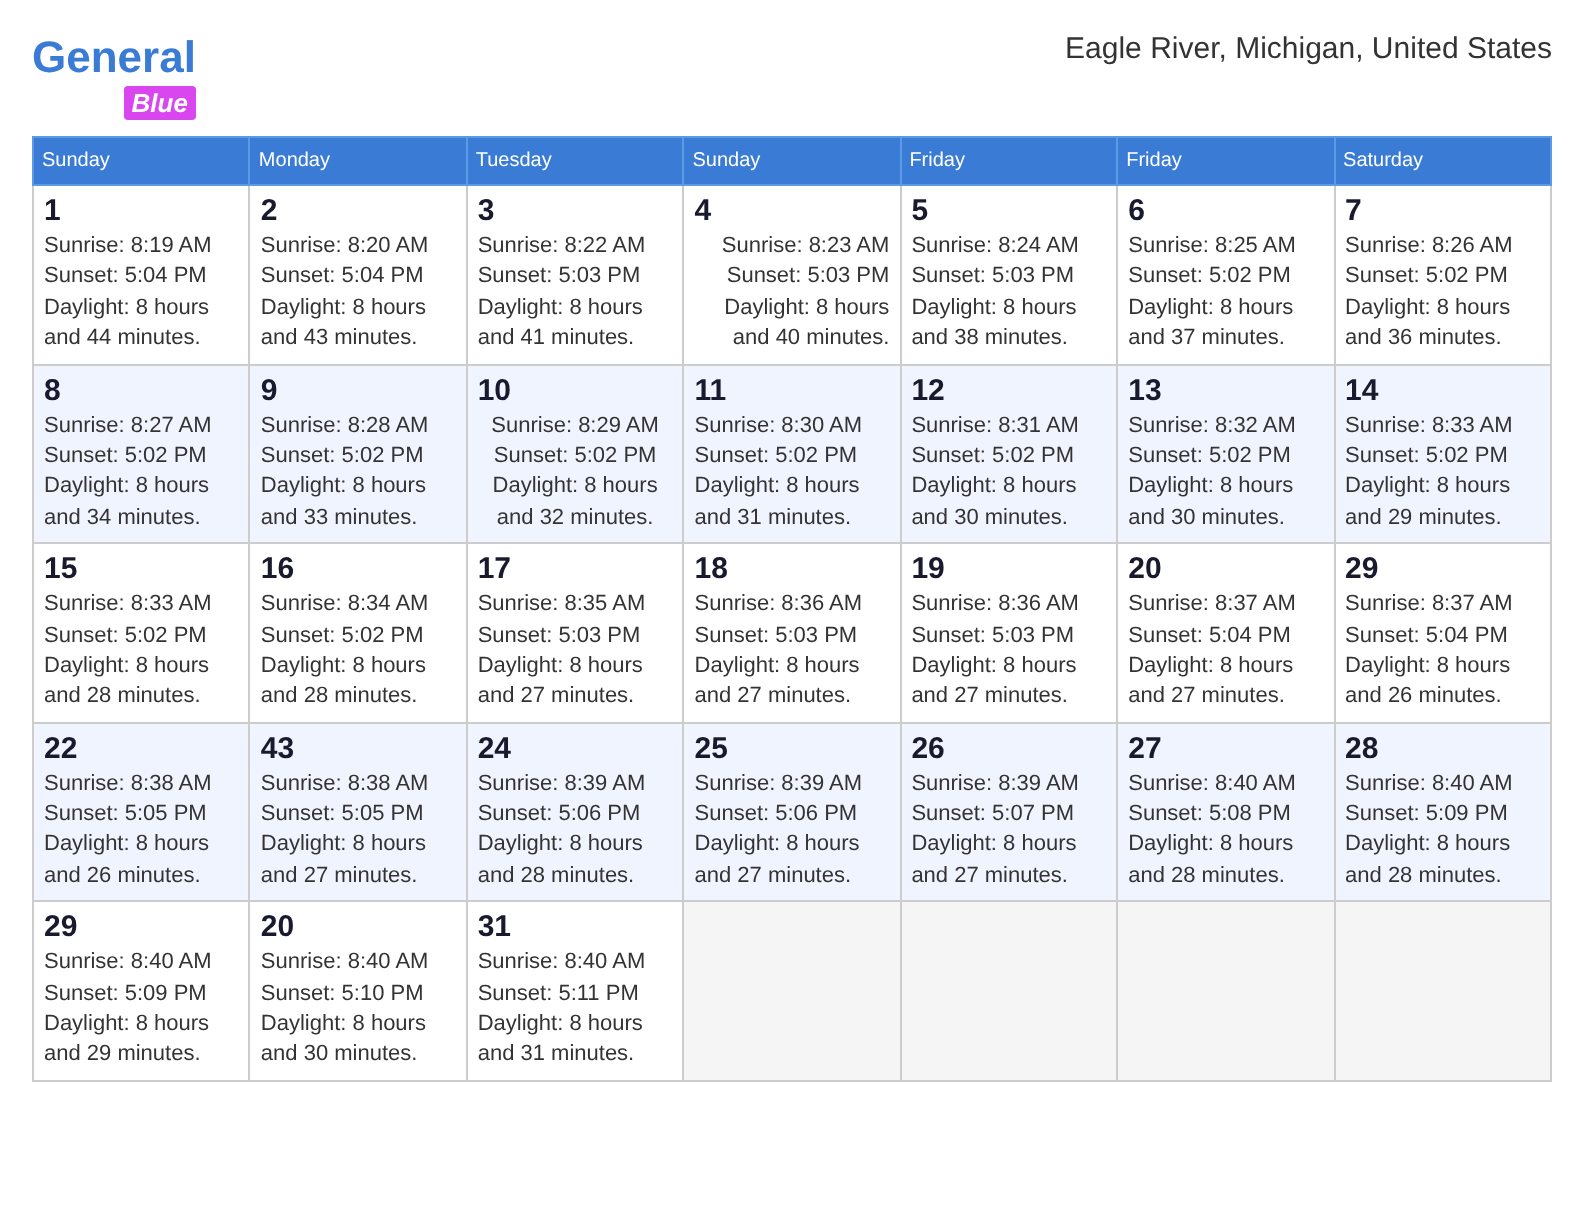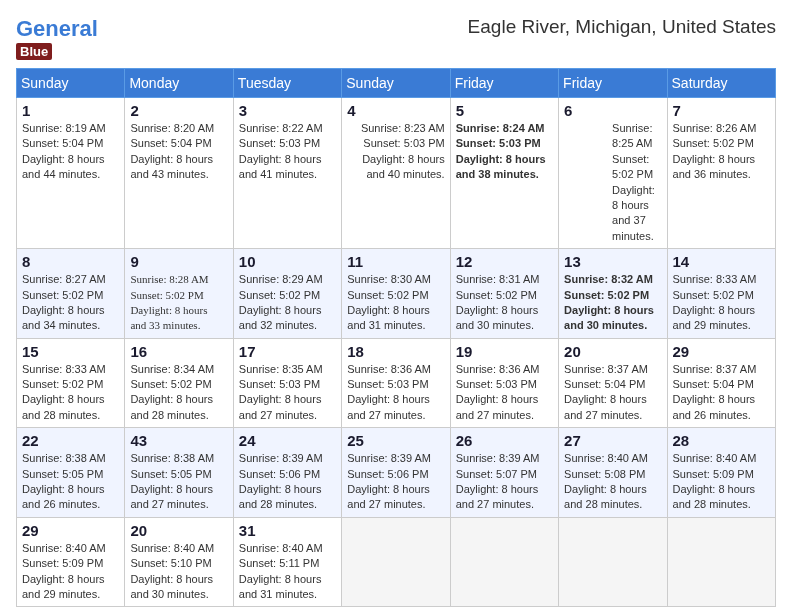--- a/index.html
+++ b/index.html
@@ -12,62 +12,63 @@
     }
     .header-section {
       display: flex;
       justify-content: space-between;
       align-items: flex-start;
       margin-bottom: 8px;
     }
     .logo {
       display: flex;
       flex-direction: column;
-      align-items: flex-start;
+      align-items: flex-end;
     }
     .logo-text {
       font-size: 22px;
       font-weight: bold;
       color: #1a1a2e;
     }
     .logo-text span {
       color: #3a7bd5;
     }
     .logo-blue {
-      background: #7f1d1d;
+      background: #d946ef;
       color: #fff;
       font-size: 13px;
       font-weight: bold;
       padding: 1px 4px;
       border-radius: 2px;
       margin-top: 1px;
+      font-style: italic;
     }
     .title-section {
       text-align: right;
     }
     .month-title {
       font-size: 36px;
       font-weight: bold;
       color: #1a1a2e;
     }
     .location-title {
-      font-size: 19px;
+      font-size: 15px;
       color: #333;
     }
     .calendar {
       width: 100%;
       border-collapse: collapse;
       font-size: 11px;
     }
     .calendar th {
       background: #3a7bd5;
       color: #fff;
       padding: 6px 4px;
       text-align: left;
-      font-size: 14px;
+      font-size: 10px;
       font-weight: normal;
       border: 1px solid #5a9be5;
     }
     .calendar td {
       border: 1px solid #ccc;
       vertical-align: top;
       padding: 4px 5px;
       width: calc(100% / 7);
       min-height: 75px;
       background: #fff;
@@ -143,28 +144,28 @@
         </td>
         <td>
           <span class="day-number">4</span>
           <div class="day-info" style="white-space: pre-line; text-align: right;">Sunrise: 8:23 AM
 Sunset: 5:03 PM
 Daylight: 8 hours
 and 40 minutes.</div>
         </td>
         <td>
           <span class="day-number">5</span>
-          <div class="day-info" style="white-space: pre-line; font-weight: bold;">Sunrise: 8:24 AM
+          <div class="day-info" style="white-space: pre-line;">Sunrise: 8:24 AM
 Sunset: 5:03 PM
 Daylight: 8 hours
 and 38 minutes.</div>
         </td>
         <td>
           <span class="day-number">6</span>
-          <div class="day-info" style="white-space: pre-line; margin-left: 48px;">Sunrise: 8:25 AM
+          <div class="day-info" style="white-space: pre-line;">Sunrise: 8:25 AM
 Sunset: 5:02 PM
 Daylight: 8 hours
 and 37 minutes.</div>
         </td>
         <td>
           <span class="day-number">7</span>
           <div class="day-info" style="white-space: pre-line;">Sunrise: 8:26 AM
 Sunset: 5:02 PM
 Daylight: 8 hours
 and 36 minutes.</div>
@@ -173,49 +174,49 @@
       <tr class="row-alt">
         <td>
           <span class="day-number">8</span>
           <div class="day-info" style="white-space: pre-line;">Sunrise: 8:27 AM
 Sunset: 5:02 PM
 Daylight: 8 hours
 and 34 minutes.</div>
         </td>
         <td>
           <span class="day-number">9</span>
-          <div class="day-info" style="white-space: pre-line; font-family: Liberation Serif, serif;">Sunrise: 8:28 AM
+          <div class="day-info" style="white-space: pre-line;">Sunrise: 8:28 AM
 Sunset: 5:02 PM
 Daylight: 8 hours
 and 33 minutes.</div>
         </td>
         <td>
           <span class="day-number">10</span>
-          <div class="day-info" style="white-space: pre-line;">Sunrise: 8:29 AM
+          <div class="day-info" style="white-space: pre-line; text-align: center;">Sunrise: 8:29 AM
 Sunset: 5:02 PM
 Daylight: 8 hours
 and 32 minutes.</div>
         </td>
         <td>
           <span class="day-number">11</span>
           <div class="day-info" style="white-space: pre-line;">Sunrise: 8:30 AM
 Sunset: 5:02 PM
 Daylight: 8 hours
 and 31 minutes.</div>
         </td>
         <td>
           <span class="day-number">12</span>
           <div class="day-info" style="white-space: pre-line;">Sunrise: 8:31 AM
 Sunset: 5:02 PM
 Daylight: 8 hours
 and 30 minutes.</div>
         </td>
         <td>
           <span class="day-number">13</span>
-          <div class="day-info" style="white-space: pre-line; font-weight: bold;">Sunrise: 8:32 AM
+          <div class="day-info" style="white-space: pre-line;">Sunrise: 8:32 AM
 Sunset: 5:02 PM
 Daylight: 8 hours
 and 30 minutes.</div>
         </td>
         <td>
           <span class="day-number">14</span>
           <div class="day-info" style="white-space: pre-line;">Sunrise: 8:33 AM
 Sunset: 5:02 PM
 Daylight: 8 hours
 and 29 minutes.</div>

